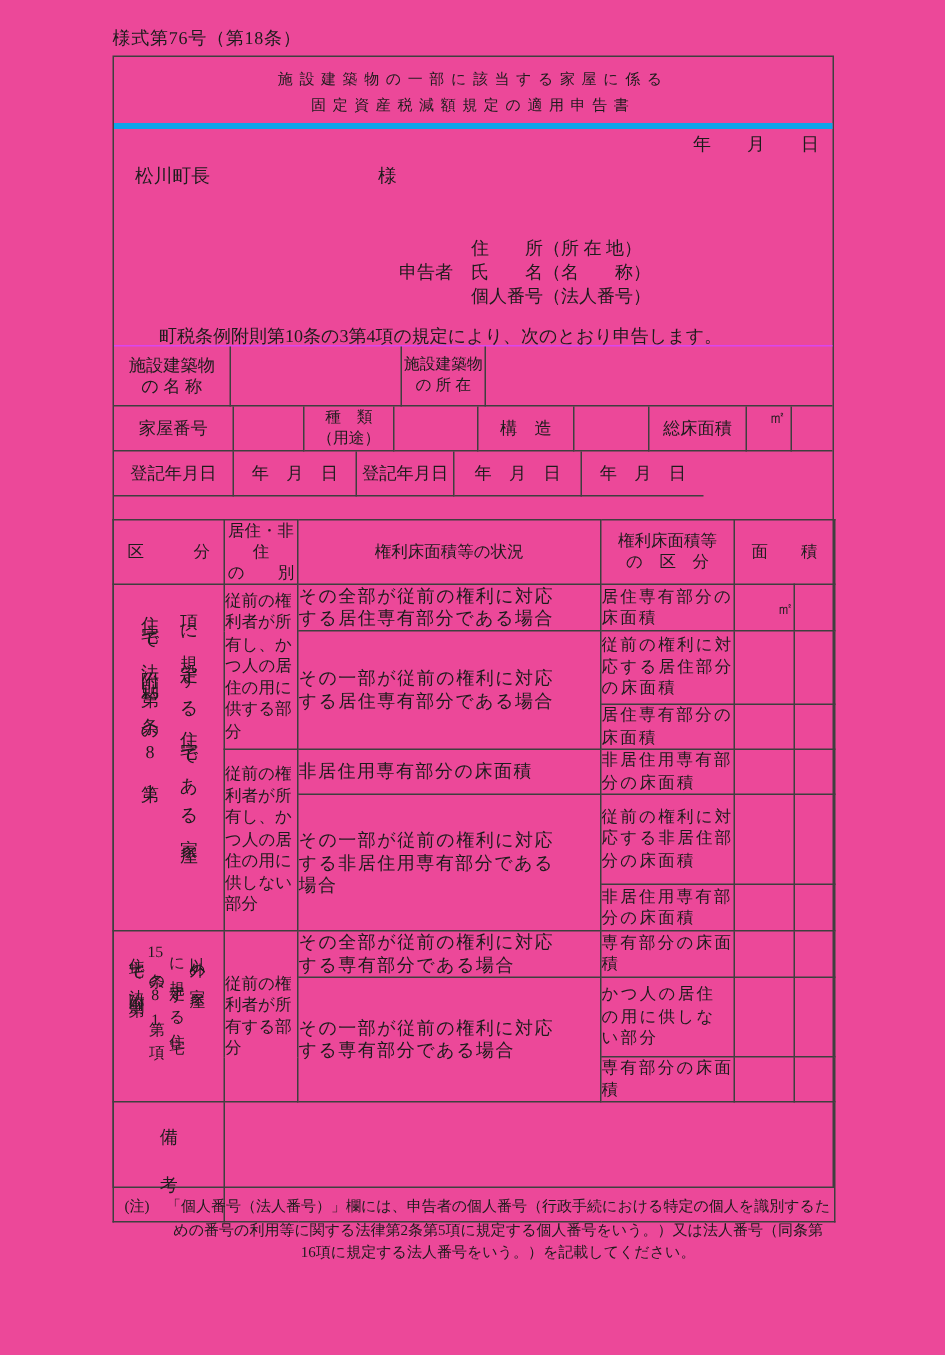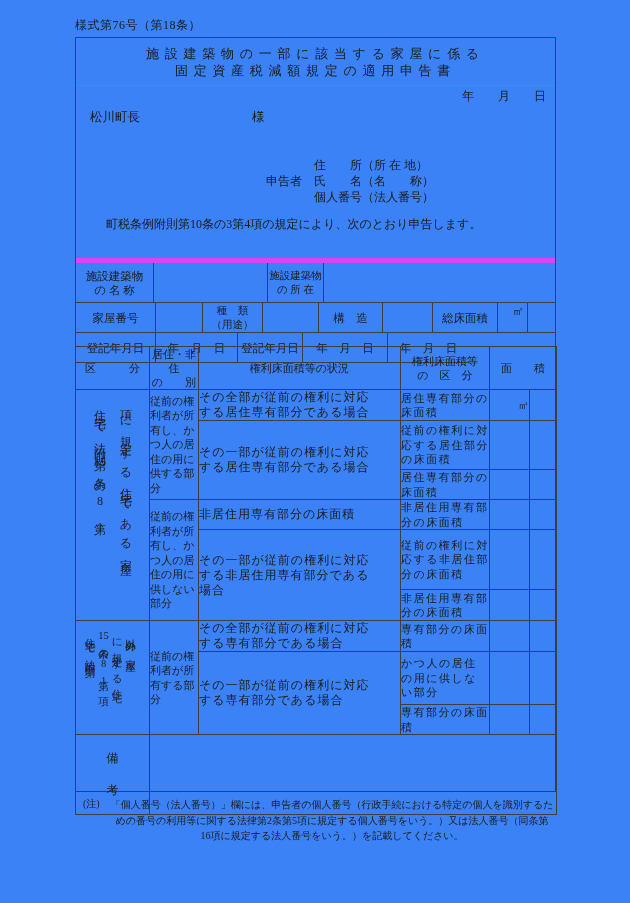--- a/index.html
+++ b/index.html
@@ -1,39 +1,39 @@
 <!DOCTYPE html>
 <html><head>
 <meta charset="utf-8">
 <style>
   html,body { margin:0; padding:0; background:#ffffff; }
   .page {
-    position:relative; width:630px; height:903px; background:#3b82f6;
+    position:relative; width:630px; height:903px; background:#ec4899;
     font-family:"Liberation Serif","DejaVu Serif",serif;
     color:#1c1c1c; overflow:hidden;
   }
   .form-code { position:absolute; left:75px; top:17px; font-size:12px; letter-spacing:.5px; }
   .box {
     position:absolute; left:75px; top:37px; width:479px; height:753px;
     border:1px solid #3f3f3f; box-sizing:content-box;
   }
   .title-block {
     position:absolute; left:0; top:0; width:100%; height:48px;
-    border-bottom:1px solid #0ea5e9; text-align:center; box-sizing:border-box;
-    padding-top:7px; font-size:13px; line-height:17px; letter-spacing:.44em;
+    border-bottom:4px solid #0ea5e9; text-align:center; box-sizing:border-box;
+    padding-top:7px; font-size:10px; line-height:17px; letter-spacing:.44em;
   }
   .date-line { position:absolute; top:50px; right:9px; font-size:12px; }
   .addressee { position:absolute; top:71px; left:14px; font-size:12.5px; }
   .addressee .honorific { margin-left:112px; }
   .applicant { position:absolute; top:119px; left:190px; display:flex; align-items:center; gap:12px; font-size:12px; }
   .applicant-lines > div { line-height:16px; white-space:nowrap; }
   .declaration { position:absolute; top:178px; left:30px; font-size:12px; white-space:nowrap; }
 
   
-  .info-table { position:absolute; left:0; top:220px; width:479px; border-top:5px solid #d946ef; box-sizing:border-box; }
+  .info-table { position:absolute; left:0; top:192px; width:479px; border-top:1px solid #d946ef; box-sizing:border-box; }
   .irow { display:flex; width:479px; box-sizing:border-box; }
   .irow .cell {
     box-sizing:border-box; border-right:1px solid #3f3f3f; border-bottom:1px solid #3f3f3f;
     display:flex; flex-direction:column; justify-content:center; align-items:center;
     font-size:11.5px; line-height:14px; text-align:center; overflow:hidden;
   }
   .irow .cell:last-child { border-right:none; }
   .irow .cell.small { font-size:10.5px; }
   .irow .cell.unitcell { justify-content:flex-start; align-items:flex-end; padding:1px 3px; }
 

